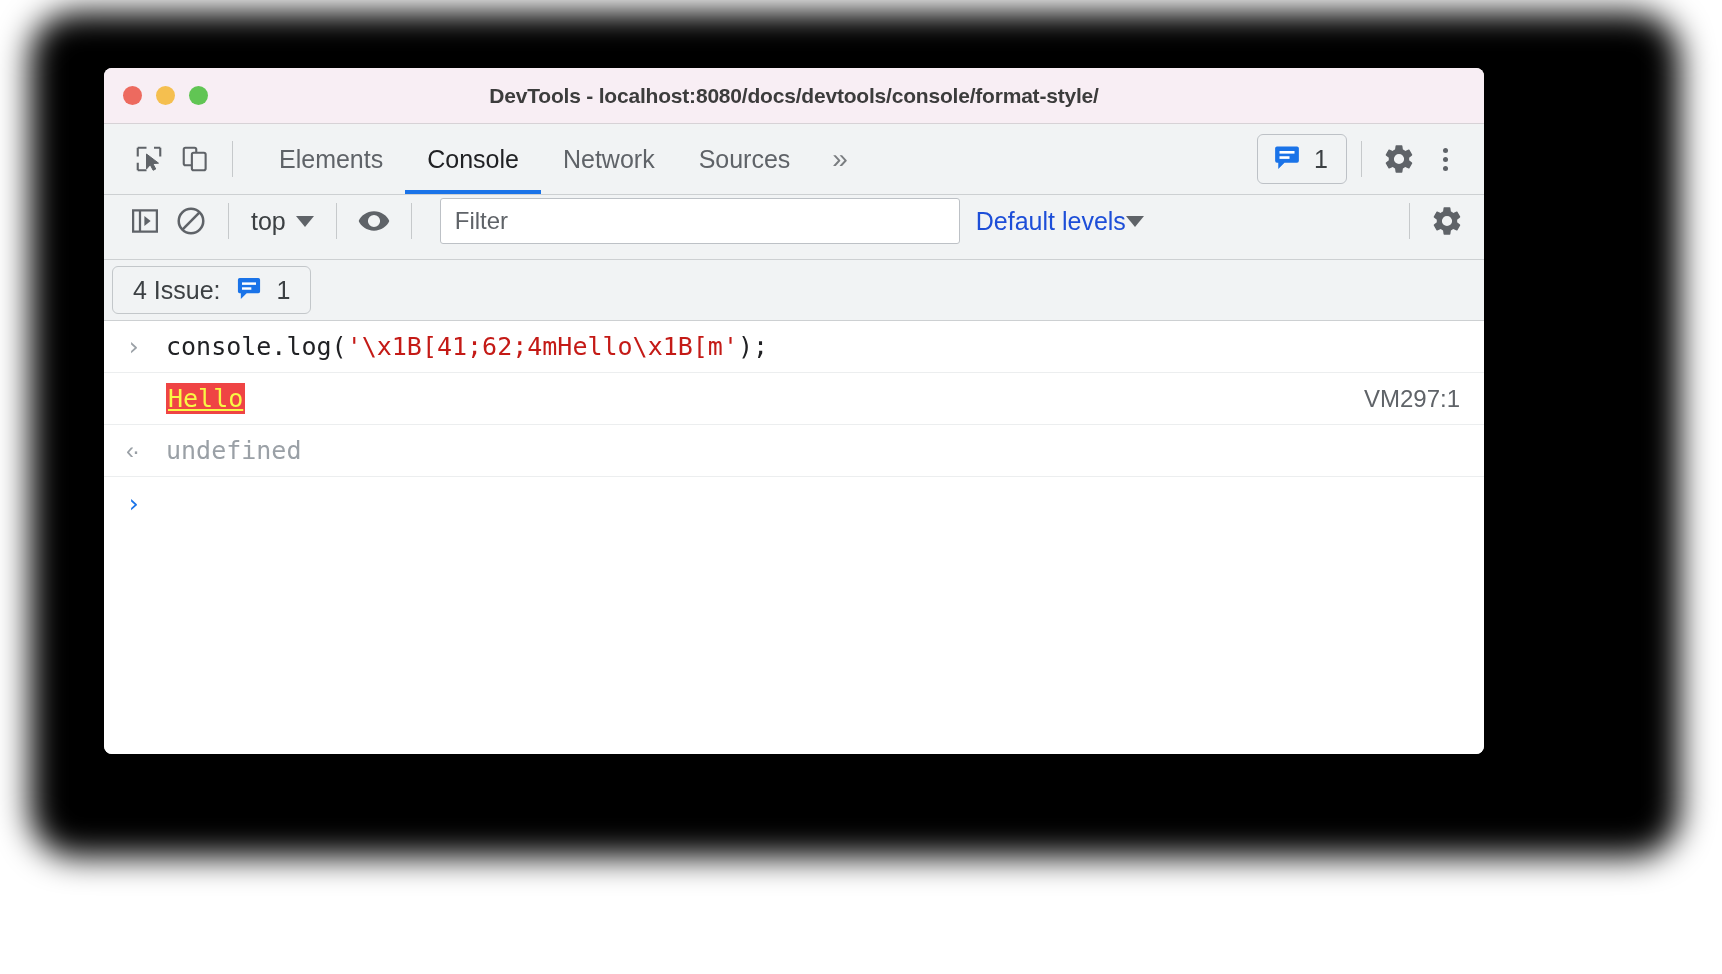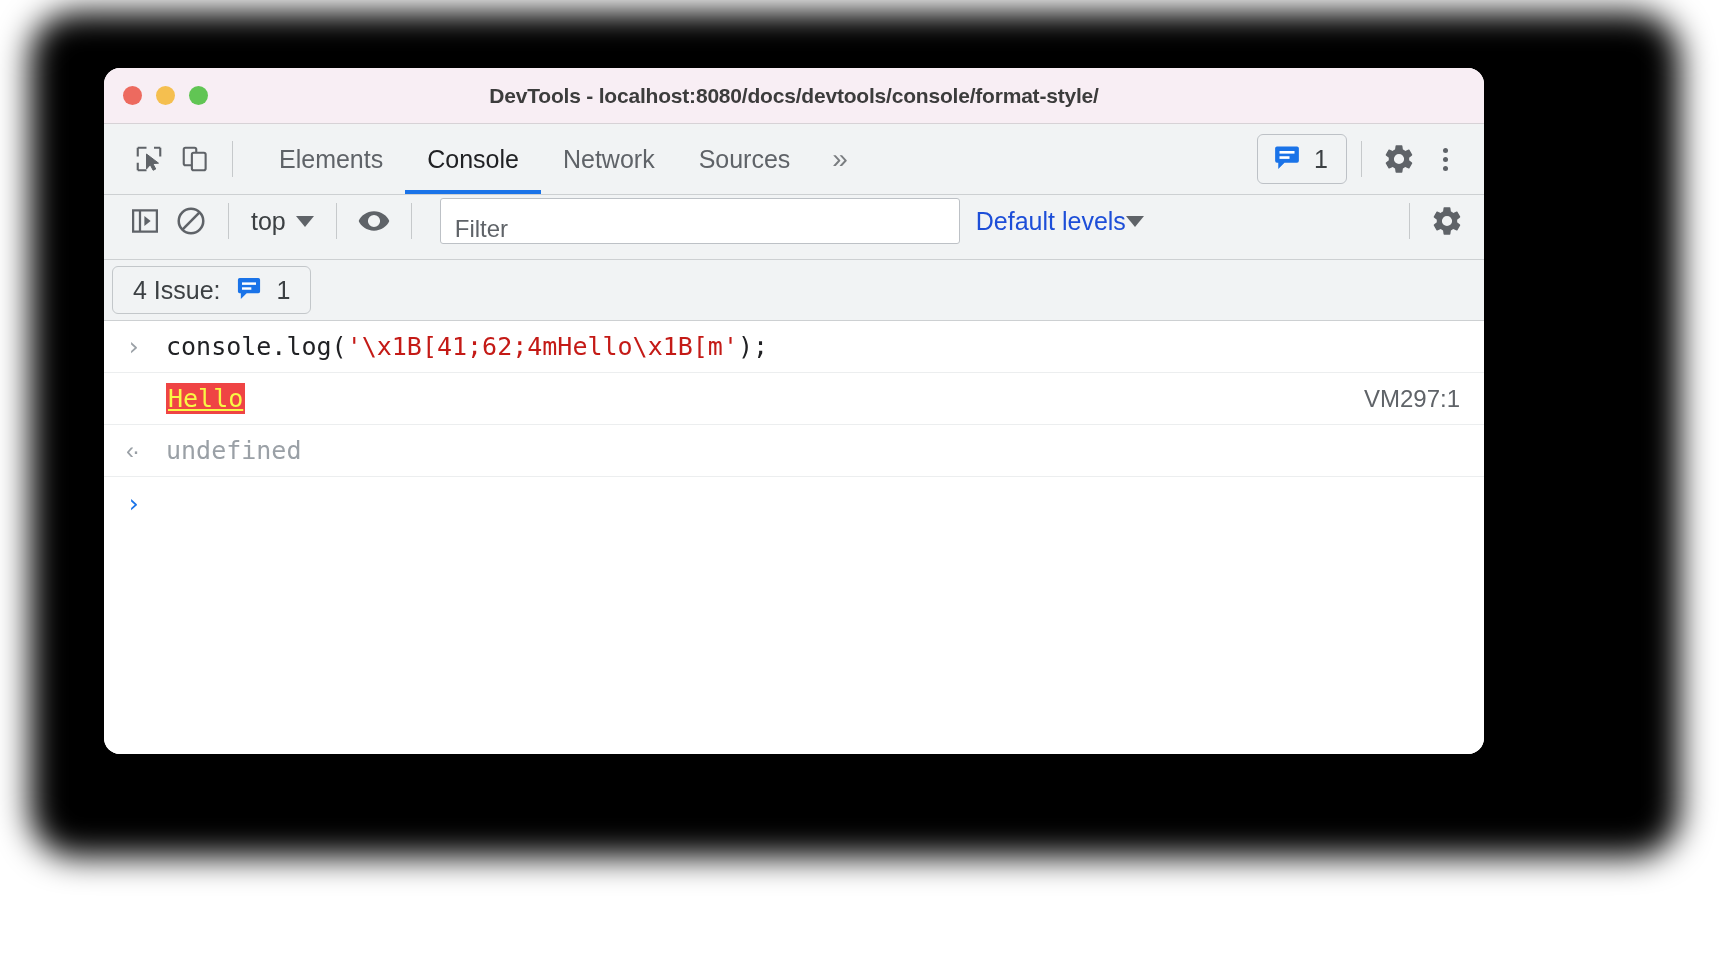--- a/index.html
+++ b/index.html
@@ -33,21 +33,21 @@
   }
 
   
   .window {
     position: absolute;
     left: 104px;
     top: 68px;
     width: 1380px;
     height: 686px;
     background: #ffffff;
-    border-radius: 16px;
+    border-radius: 8px;
     overflow: hidden;
     box-shadow: 0 2px 14px rgba(0,0,0,0.35);
   }
 
   
   .titlebar {
     position: relative;
     height: 55px;
     background: #f8eef4;
     border-bottom: 1px solid #d7d2d6;
@@ -186,21 +186,21 @@
   }
   .filter-input {
     flex: 0 0 auto;
     width: 520px;
     height: 46px;
     background: #ffffff;
     border: 1px solid #bdc1c6;
     border-radius: 3px;
     margin-left: 14px;
     display: flex;
-    align-items: flex-end;
+    align-items: center;
     padding: 0 14px;
     box-sizing: border-box;
   }
   .filter-input span {
     font-size: 24px;
     color: #5f6368;
   }
   .levels {
     display: flex;
     align-items: center;

